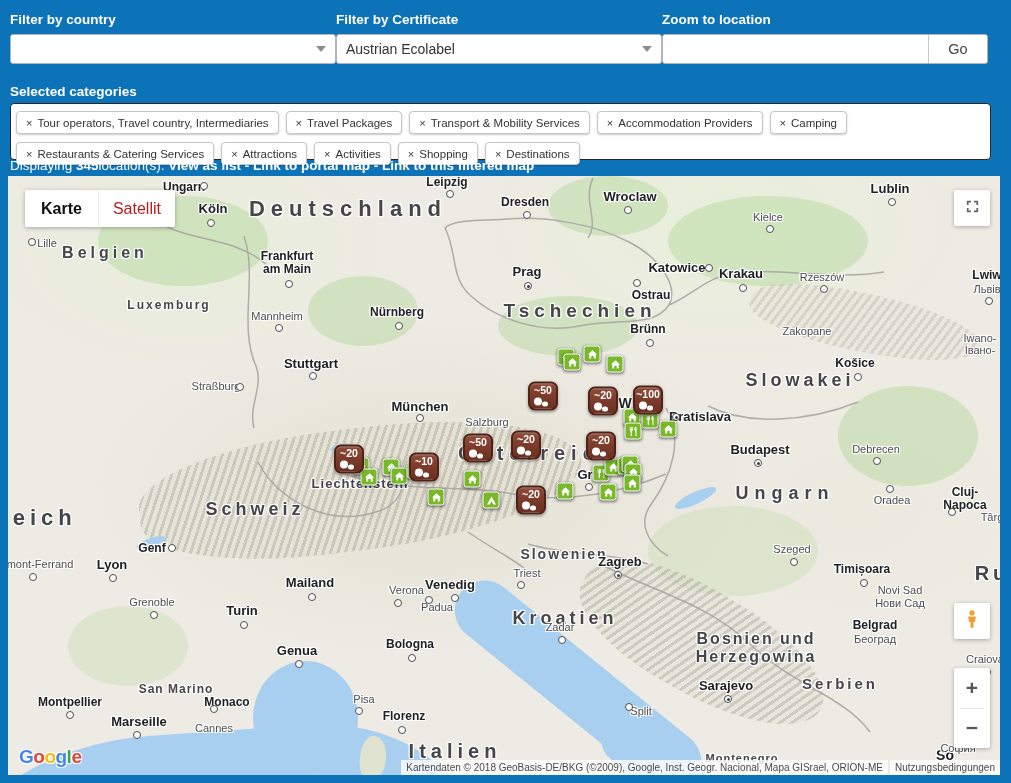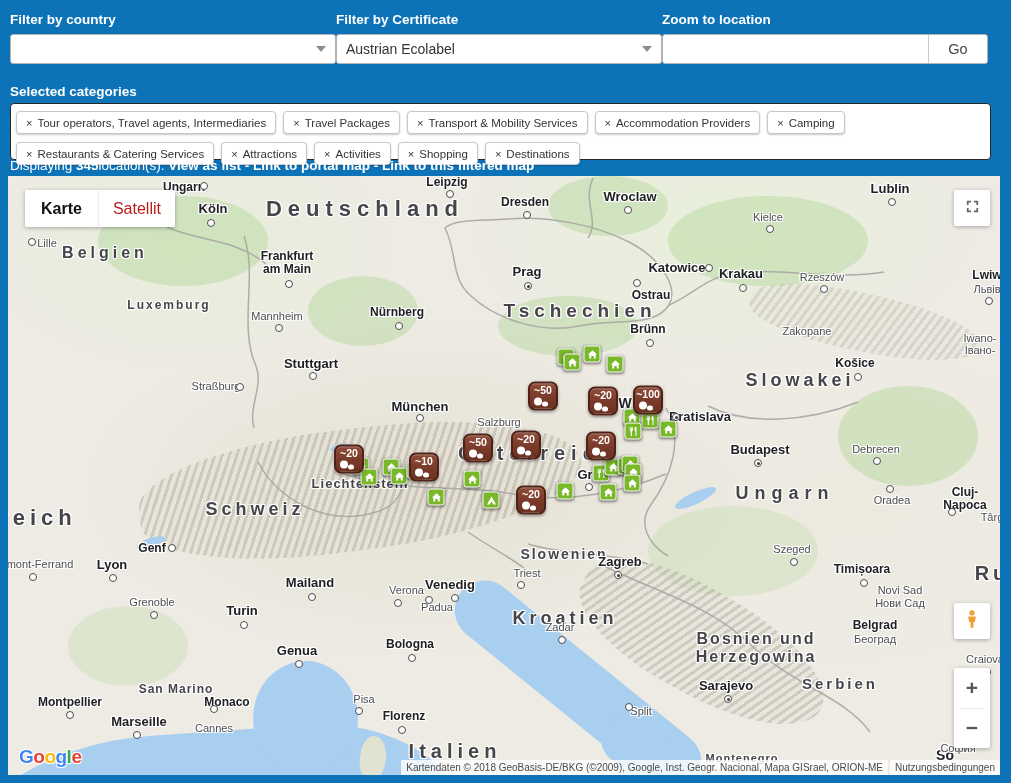--- a/index.html
+++ b/index.html
@@ -102,21 +102,21 @@
         <input class="zoominput" value="" style="">
         <div class="gobtn">Go</div>
       </div>
     </div>
   </div>
 
   <div class="cat-label">Selected categories</div>
   <div class="chips-box" id="chips">
       <div class="chip">
         <span class="x">×</span>
-        <span>Tour operators, Travel agents, Intermediaries</span>
+        <span>Tour operators, Travel country, Intermediaries</span>
       </div>
       <div class="chip">
         <span class="x">×</span>
         <span>Travel Packages</span>
       </div>
       <div class="chip">
         <span class="x">×</span>
         <span>Transport &amp; Mobility Services</span>
       </div>
       <div class="chip">
@@ -219,21 +219,21 @@
       <div>Kartendaten © 2018 GeoBasis-DE/BKG (©2009), Google, Inst. Geogr. Nacional, Mapa GISrael, ORION-ME</div>
       <div class="terms">Nutzungsbedingungen</div>
     </div>
   <div class="mlabel ci" style="font-size: 12px; left: 176px; top: 12px;">Ungarn</div>
       <div class="mdot" style="left: 196px; top: 10px;"></div>
       <div class="mlabel ci" style="font-size: 13px; left: 205px; top: 33px;">Köln</div>
       <div class="mdot" style="left: 203px; top: 47px;"></div>
       <div class="mlabel tn" style="left: 39px; top: 67px;">Lille</div>
       <div class="mdot" style="left: 24px; top: 66px;"></div>
       <div class="mlabel co" style="font-size: 16px; letter-spacing: 4px; left: 97px; top: 77px;">Belgien</div>
-      <div class="mlabel co" style="font-size: 22px; letter-spacing: 6px; left: 357px; top: 33px;">Deutschland</div>
+      <div class="mlabel co" style="font-size: 22px; letter-spacing: 6px; left: 340px; top: 33px;">Deutschland</div>
       <div class="mlabel ci" style="font-size: 12px; left: 439px; top: 7px;">Leipzig</div>
       <div class="mdot" style="left: 442px; top: 18px;"></div>
       <div class="mlabel ci" style="font-size: 12px; left: 517px; top: 27px;">Dresden</div>
       <div class="mdot" style="left: 519px; top: 39px;"></div>
       <div class="mlabel ci" style="font-size: 13px; left: 622px; top: 21px;">Wroclaw</div>
       <div class="mdot" style="left: 620px; top: 34px;"></div>
       <div class="mlabel ci" style="font-size: 13px; left: 882px; top: 13px;">Lublin</div>
       <div class="mdot" style="left: 884px; top: 26px;"></div>
       <div class="mlabel tn" style="left: 760px; top: 41px;">Kielce</div>
       <div class="mdot" style="left: 762px; top: 53px;"></div>
@@ -269,21 +269,21 @@
       <div class="mlabel tn" style="left: 208px; top: 210px;">Straßburg</div>
       <div class="mdot" style="left: 232px; top: 211px;"></div>
       <div class="mlabel co" style="font-size: 18px; letter-spacing: 4px; left: 792px; top: 204px;">Slowakei</div>
       <div class="mlabel ci" style="font-size: 12px; left: 847px; top: 188px;">Košice</div>
       <div class="mdot" style="left: 850px; top: 201px;"></div>
       <div class="mlabel ci" style="font-size: 13px; left: 412px; top: 231px;">München</div>
       <div class="mdot" style="left: 412px; top: 242px;"></div>
       <div class="mlabel ci" style="font-size: 14px; left: 617px; top: 228px;">W</div>
       <div class="mlabel ci" style="font-size: 13px; left: 692px; top: 241px;">Bratislava</div>
       <div class="mdot mstar" style="left: 668px; top: 241px;"></div>
-      <div class="mlabel tn" style="left: 479px; top: 246px; margin-left: 12px;">Salzburg</div>
+      <div class="mlabel tn" style="left: 479px; top: 246px;">Salzburg</div>
       <div class="mdot" style="left: 482px; top: 266px;"></div>
       <div class="mlabel co" style="font-size: 20px; letter-spacing: 6px; left: 530px; top: 277px;">Österreich</div>
       <div class="mlabel co" style="font-size: 13px; letter-spacing: 1px; left: 352px; top: 308px;">Liechtenstein</div>
       <div class="mlabel ci" style="font-size: 13px; left: 752px; top: 274px;">Budapest</div>
       <div class="mdot mstar" style="left: 750px; top: 287px;"></div>
       <div class="mlabel tn" style="left: 868px; top: 273px;">Debrecen</div>
       <div class="mdot" style="left: 869px; top: 285px;"></div>
       <div class="mlabel co" style="font-size: 18px; letter-spacing: 6px; left: 777px; top: 317px;">Ungarn</div>
       <div class="mlabel ci" style="font-size: 13px; left: 577px; top: 299px;">Gr</div>
       <div class="mdot" style="left: 581px; top: 311px;"></div>

